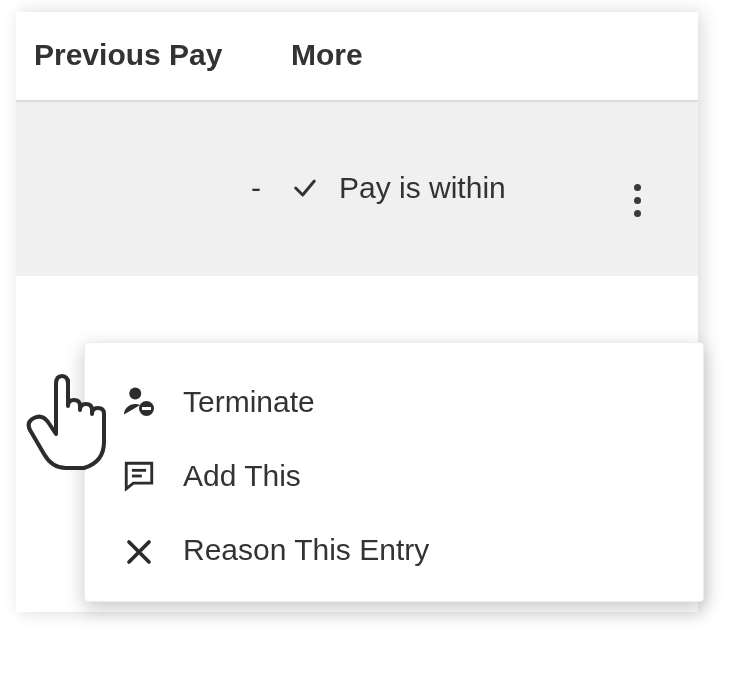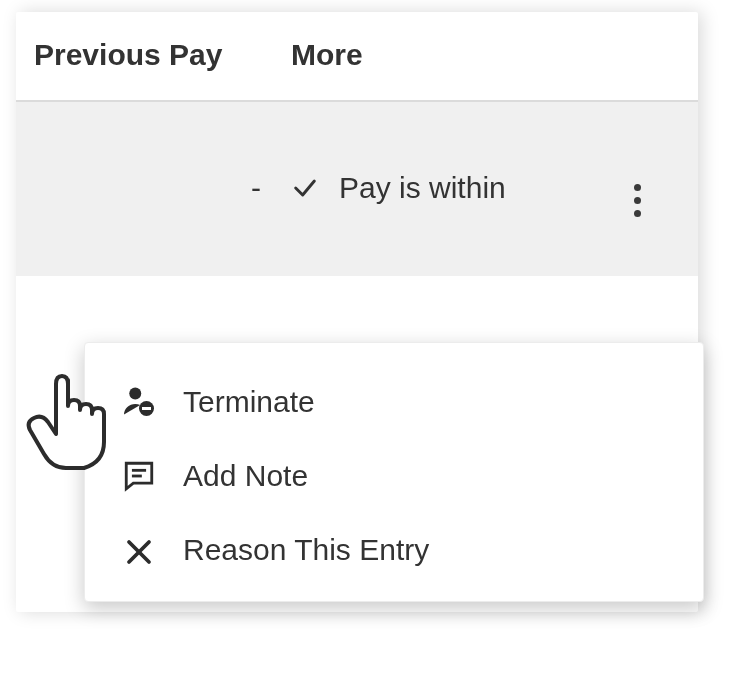--- a/index.html
+++ b/index.html
@@ -149,21 +149,21 @@
     <span>Terminate</span>
   </div>
   <div class="menu-item">
     <span class="mi-icon">
       <svg viewBox="0 0 24 24" width="34" height="34">
         <path d="M3 3h18v14H8l-5 4V3z" fill="none" stroke="#2c2c2c" stroke-width="2"></path>
         <line x1="7" y1="8" x2="17" y2="8" stroke="#2c2c2c" stroke-width="2"></line>
         <line x1="7" y1="12" x2="14" y2="12" stroke="#2c2c2c" stroke-width="2"></line>
       </svg>
     </span>
-    <span>Add Note</span>
+    <span>Add This</span>
   </div>
   <div class="menu-item">
     <span class="mi-icon">
       <svg viewBox="0 0 24 24" width="30" height="30">
         <line x1="4" y1="4" x2="20" y2="20" stroke="#2c2c2c" stroke-width="3" stroke-linecap="round"></line>
         <line x1="20" y1="4" x2="4" y2="20" stroke="#2c2c2c" stroke-width="3" stroke-linecap="round"></line>
       </svg>
     </span>
     <span>Reason This Entry</span>
   </div>

